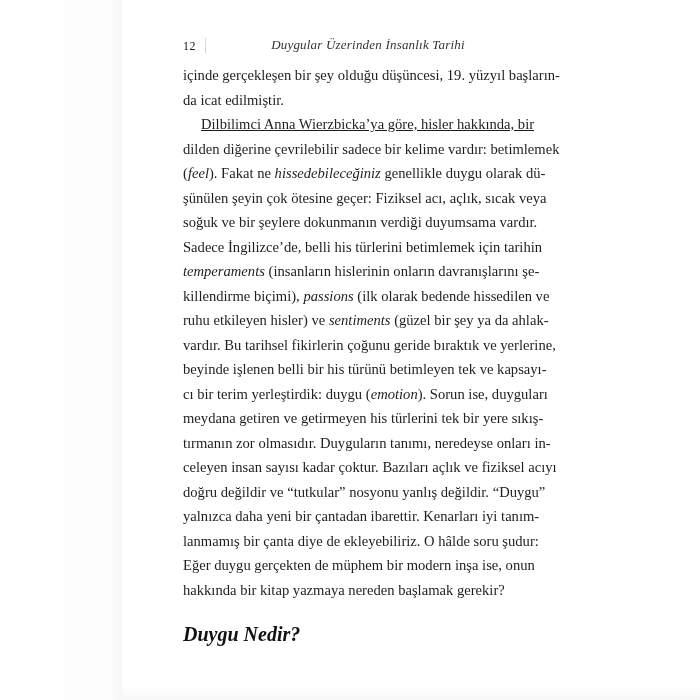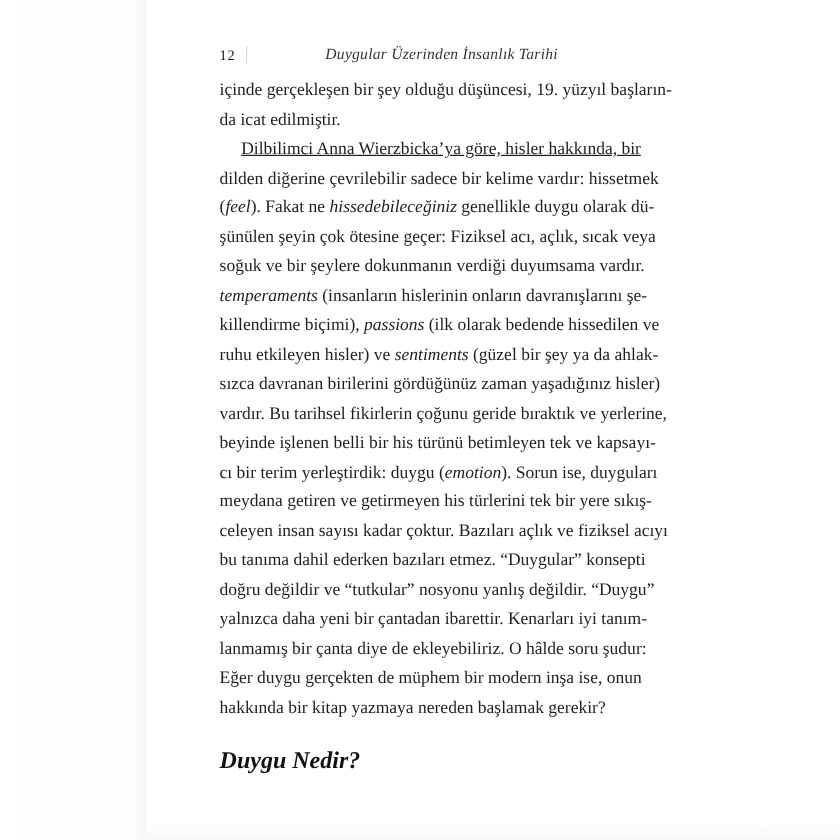--- a/index.html
+++ b/index.html
@@ -99,34 +99,34 @@
   <span class="running-title">Duygular Üzerinden İnsanlık Tarihi</span>
 </header>
 
 <main class="text-block">
   <p>
       <span class="line">içinde gerçekleşen bir şey olduğu düşüncesi, 19. yüzyıl başların-</span>
       <span class="line last">da icat edilmiştir.</span>
     </p>
   <p class="indent-first">
       <span class="line" style="padding-left: 18px; text-decoration: underline;">Dilbilimci Anna Wierzbicka’ya göre, hisler hakkında, bir</span>
-      <span class="line">dilden diğerine çevrilebilir sadece bir kelime vardır: hissetmek</span>
+      <span class="line">dilden diğerine çevrilebilir sadece bir kelime vardır: betimlemek</span>
       <span class="line">(<em>feel</em>). Fakat ne <em>hissedebileceğiniz</em> genellikle duygu olarak dü-</span>
       <span class="line">şünülen şeyin çok ötesine geçer: Fiziksel acı, açlık, sıcak veya</span>
       <span class="line">soğuk ve bir şeylere dokunmanın verdiği duyumsama vardır.</span>
+      <span class="line">Sadece İngilizce’de, belli his türlerini betimlemek için tarihin</span>
       <span class="line"><em>temperaments</em> (insanların hislerinin onların davranışlarını şe-</span>
       <span class="line">killendirme biçimi), <em>passions</em> (ilk olarak bedende hissedilen ve</span>
       <span class="line">ruhu etkileyen hisler) ve <em>sentiments</em> (güzel bir şey ya da ahlak-</span>
-      <span class="line">sızca davranan birilerini gördüğünüz zaman yaşadığınız hisler)</span>
       <span class="line">vardır. Bu tarihsel fikirlerin çoğunu geride bıraktık ve yerlerine,</span>
       <span class="line">beyinde işlenen belli bir his türünü betimleyen tek ve kapsayı-</span>
       <span class="line">cı bir terim yerleştirdik: duygu (<em>emotion</em>). Sorun ise, duyguları</span>
       <span class="line">meydana getiren ve getirmeyen his türlerini tek bir yere sıkış-</span>
+      <span class="line">tırmanın zor olmasıdır. Duyguların tanımı, neredeyse onları in-</span>
       <span class="line">celeyen insan sayısı kadar çoktur. Bazıları açlık ve fiziksel acıyı</span>
-      <span class="line">bu tanıma dahil ederken bazıları etmez. “Duygular” konsepti</span>
       <span class="line">doğru değildir ve “tutkular” nosyonu yanlış değildir. “Duygu”</span>
       <span class="line">yalnızca daha yeni bir çantadan ibarettir. Kenarları iyi tanım-</span>
       <span class="line">lanmamış bir çanta diye de ekleyebiliriz. O hâlde soru şudur:</span>
       <span class="line">Eğer duygu gerçekten de müphem bir modern inşa ise, onun</span>
       <span class="line last">hakkında bir kitap yazmaya nereden başlamak gerekir?</span>
     </p>
   <h2 class="section-heading">Duygu Nedir?</h2>
 
 </main>
 

